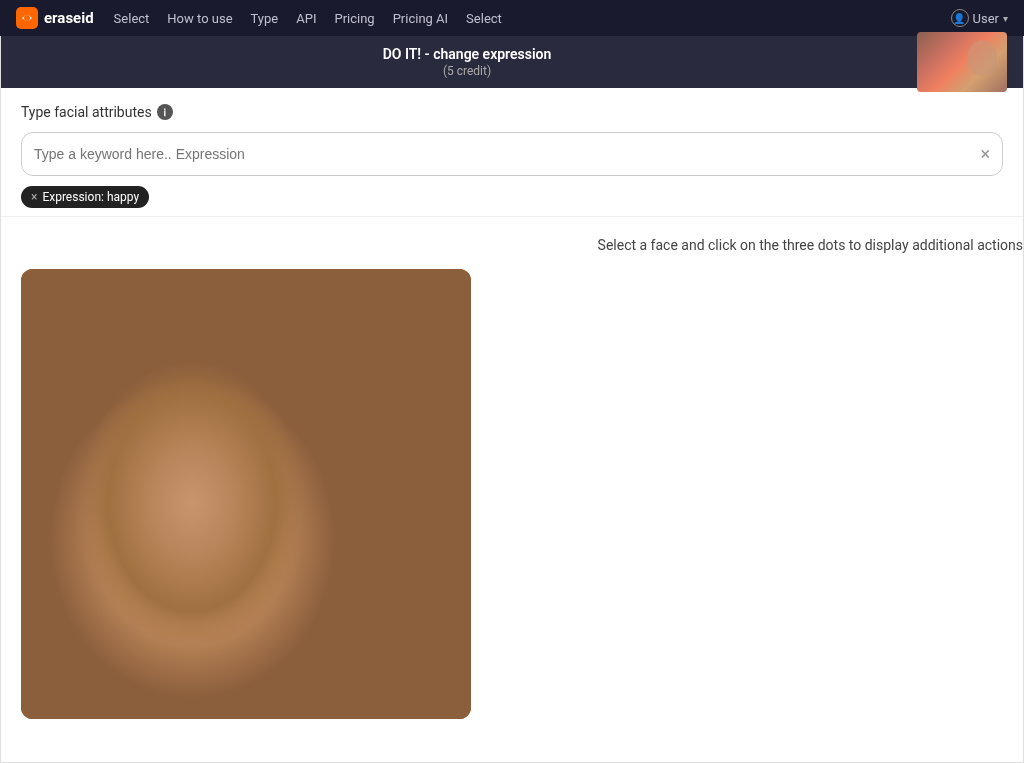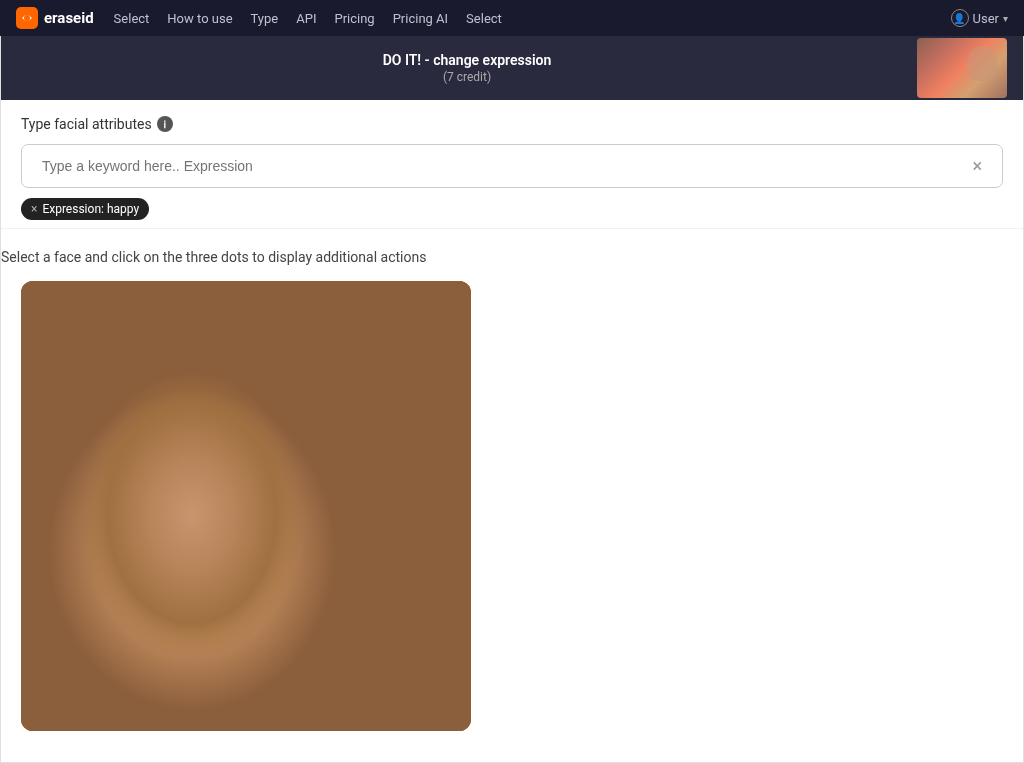--- a/index.html
+++ b/index.html
@@ -72,21 +72,21 @@
       flex-direction: column;
       border: 1px solid #e0e0e0;
       border-top: none;
     }
 
     
     .action-bar {
       display: flex;
       align-items: center;
       background: #2a2a3e;
-      height: 64px;
+      height: 52px;
       padding: 0 16px;
       position: relative;
     }
     .action-bar-center {
       flex: 1;
       display: flex;
       flex-direction: column;
       align-items: center;
       justify-content: center;
     }
@@ -149,23 +149,23 @@
       justify-content: center;
       cursor: pointer;
     }
 
     
     .search-container {
       position: relative;
       display: flex;
       align-items: center;
       border: 1.5px solid #ccc;
-      border-radius: 7px;
+      border-radius: 12px;
       background: white;
-      padding: 0 20px;
+      padding: 0 12px;
       height: 44px;
     }
     .search-input {
       flex: 1;
       border: none;
       outline: none;
       font-size: 14px;
       color: #999;
       background: transparent;
     }
@@ -194,21 +194,21 @@
       font-size: 12px;
       cursor: pointer;
     }
     .tag-remove {
       font-size: 12px;
       color: #aaa;
     }
 
     
     .instruction-text {
-      text-align: left;
+      text-align: right;
       color: #444;
       font-size: 14px;
       margin: 20px 0 16px;
     }
 
     
     .image-area {
       padding: 0 20px 20px;
       display: flex;
       gap: 20px;
@@ -266,21 +266,21 @@
     <span>User</span>
     <span style="font-size:10px; color:#aaa;">▾</span>
   </div>
 </nav>
 
 <div class="main-content">
 
   <div class="action-bar">
     <div class="action-bar-center">
       <div class="action-bar-title">DO IT! - change expression</div>
-      <div class="action-bar-subtitle">(7 credit)</div>
+      <div class="action-bar-subtitle">(5 credit)</div>
     </div>
     <div class="action-bar-thumbnail">
       <div class="thumb-face-hint"></div>
     </div>
   </div>
 
   <div class="scroll-area">
 
     <div class="facial-attrs-section">
       <div class="facial-attrs-label">

